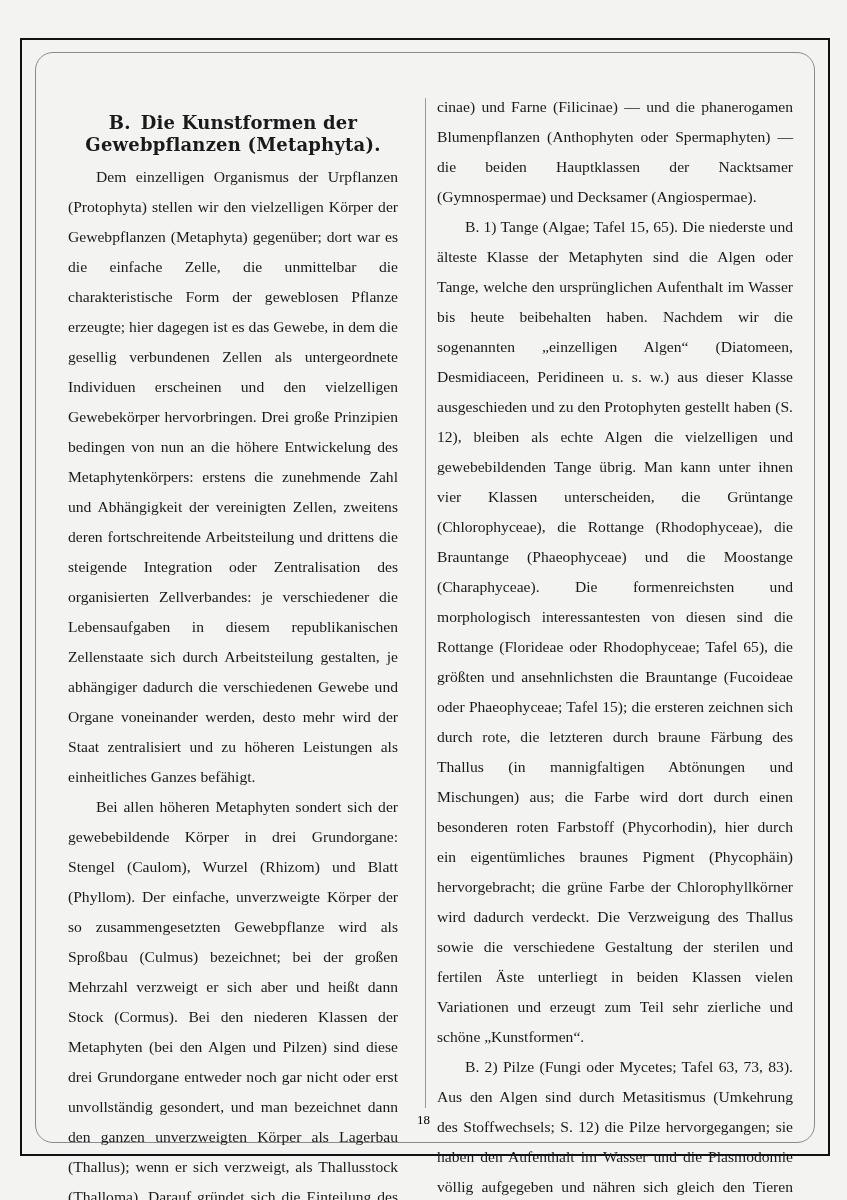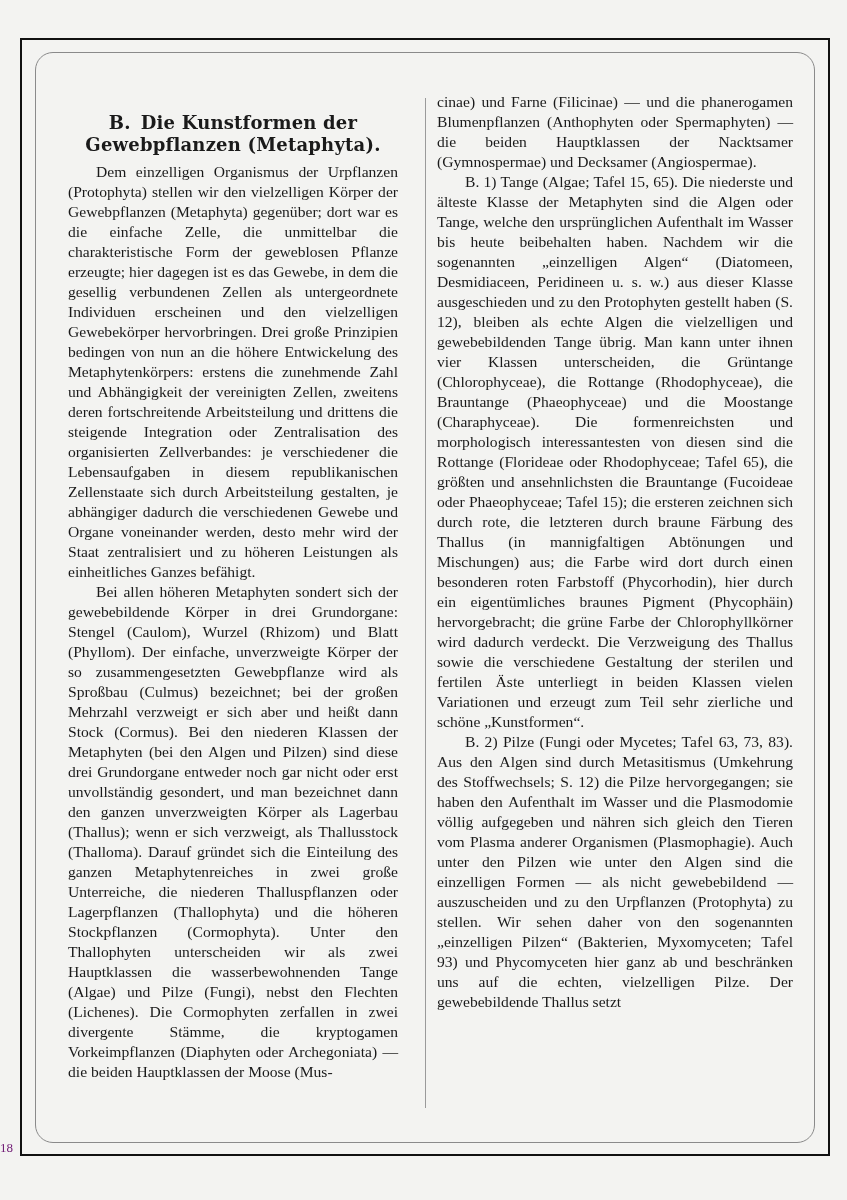--- a/index.html
+++ b/index.html
@@ -57,35 +57,36 @@
     line-height: 22px;
     text-align: center;
     margin: 20px 0 6px 0;
     letter-spacing: 0.2px;
   }
   .heading .letter { margin-right: 10px; }
 
   .para {
     font-family: "Liberation Serif", "DejaVu Serif", serif;
     font-size: 15.6px;
-    line-height: 20px;
+    line-height: 30px;
     text-align: justify;
     margin: 0;
     hyphens: manual;
   }
   .para.indent { text-indent: 28px; }
   .bold { font-weight: normal; }
 
   .page-number {
     position: absolute;
     left: 0; width: 847px;
-    top: 1140px;
+    top: 1112px;
+    text-align: center;
     font-family: "Liberation Serif", serif;
     font-size: 13px;
-    color: #701a75;
+    color: #000000;
   }
 </style>
 </head>
 <body>
 
 <div class="page">
   <div class="outer-frame"></div>
   <div class="inner-frame"></div>
   <div class="column-divider"></div>
 

